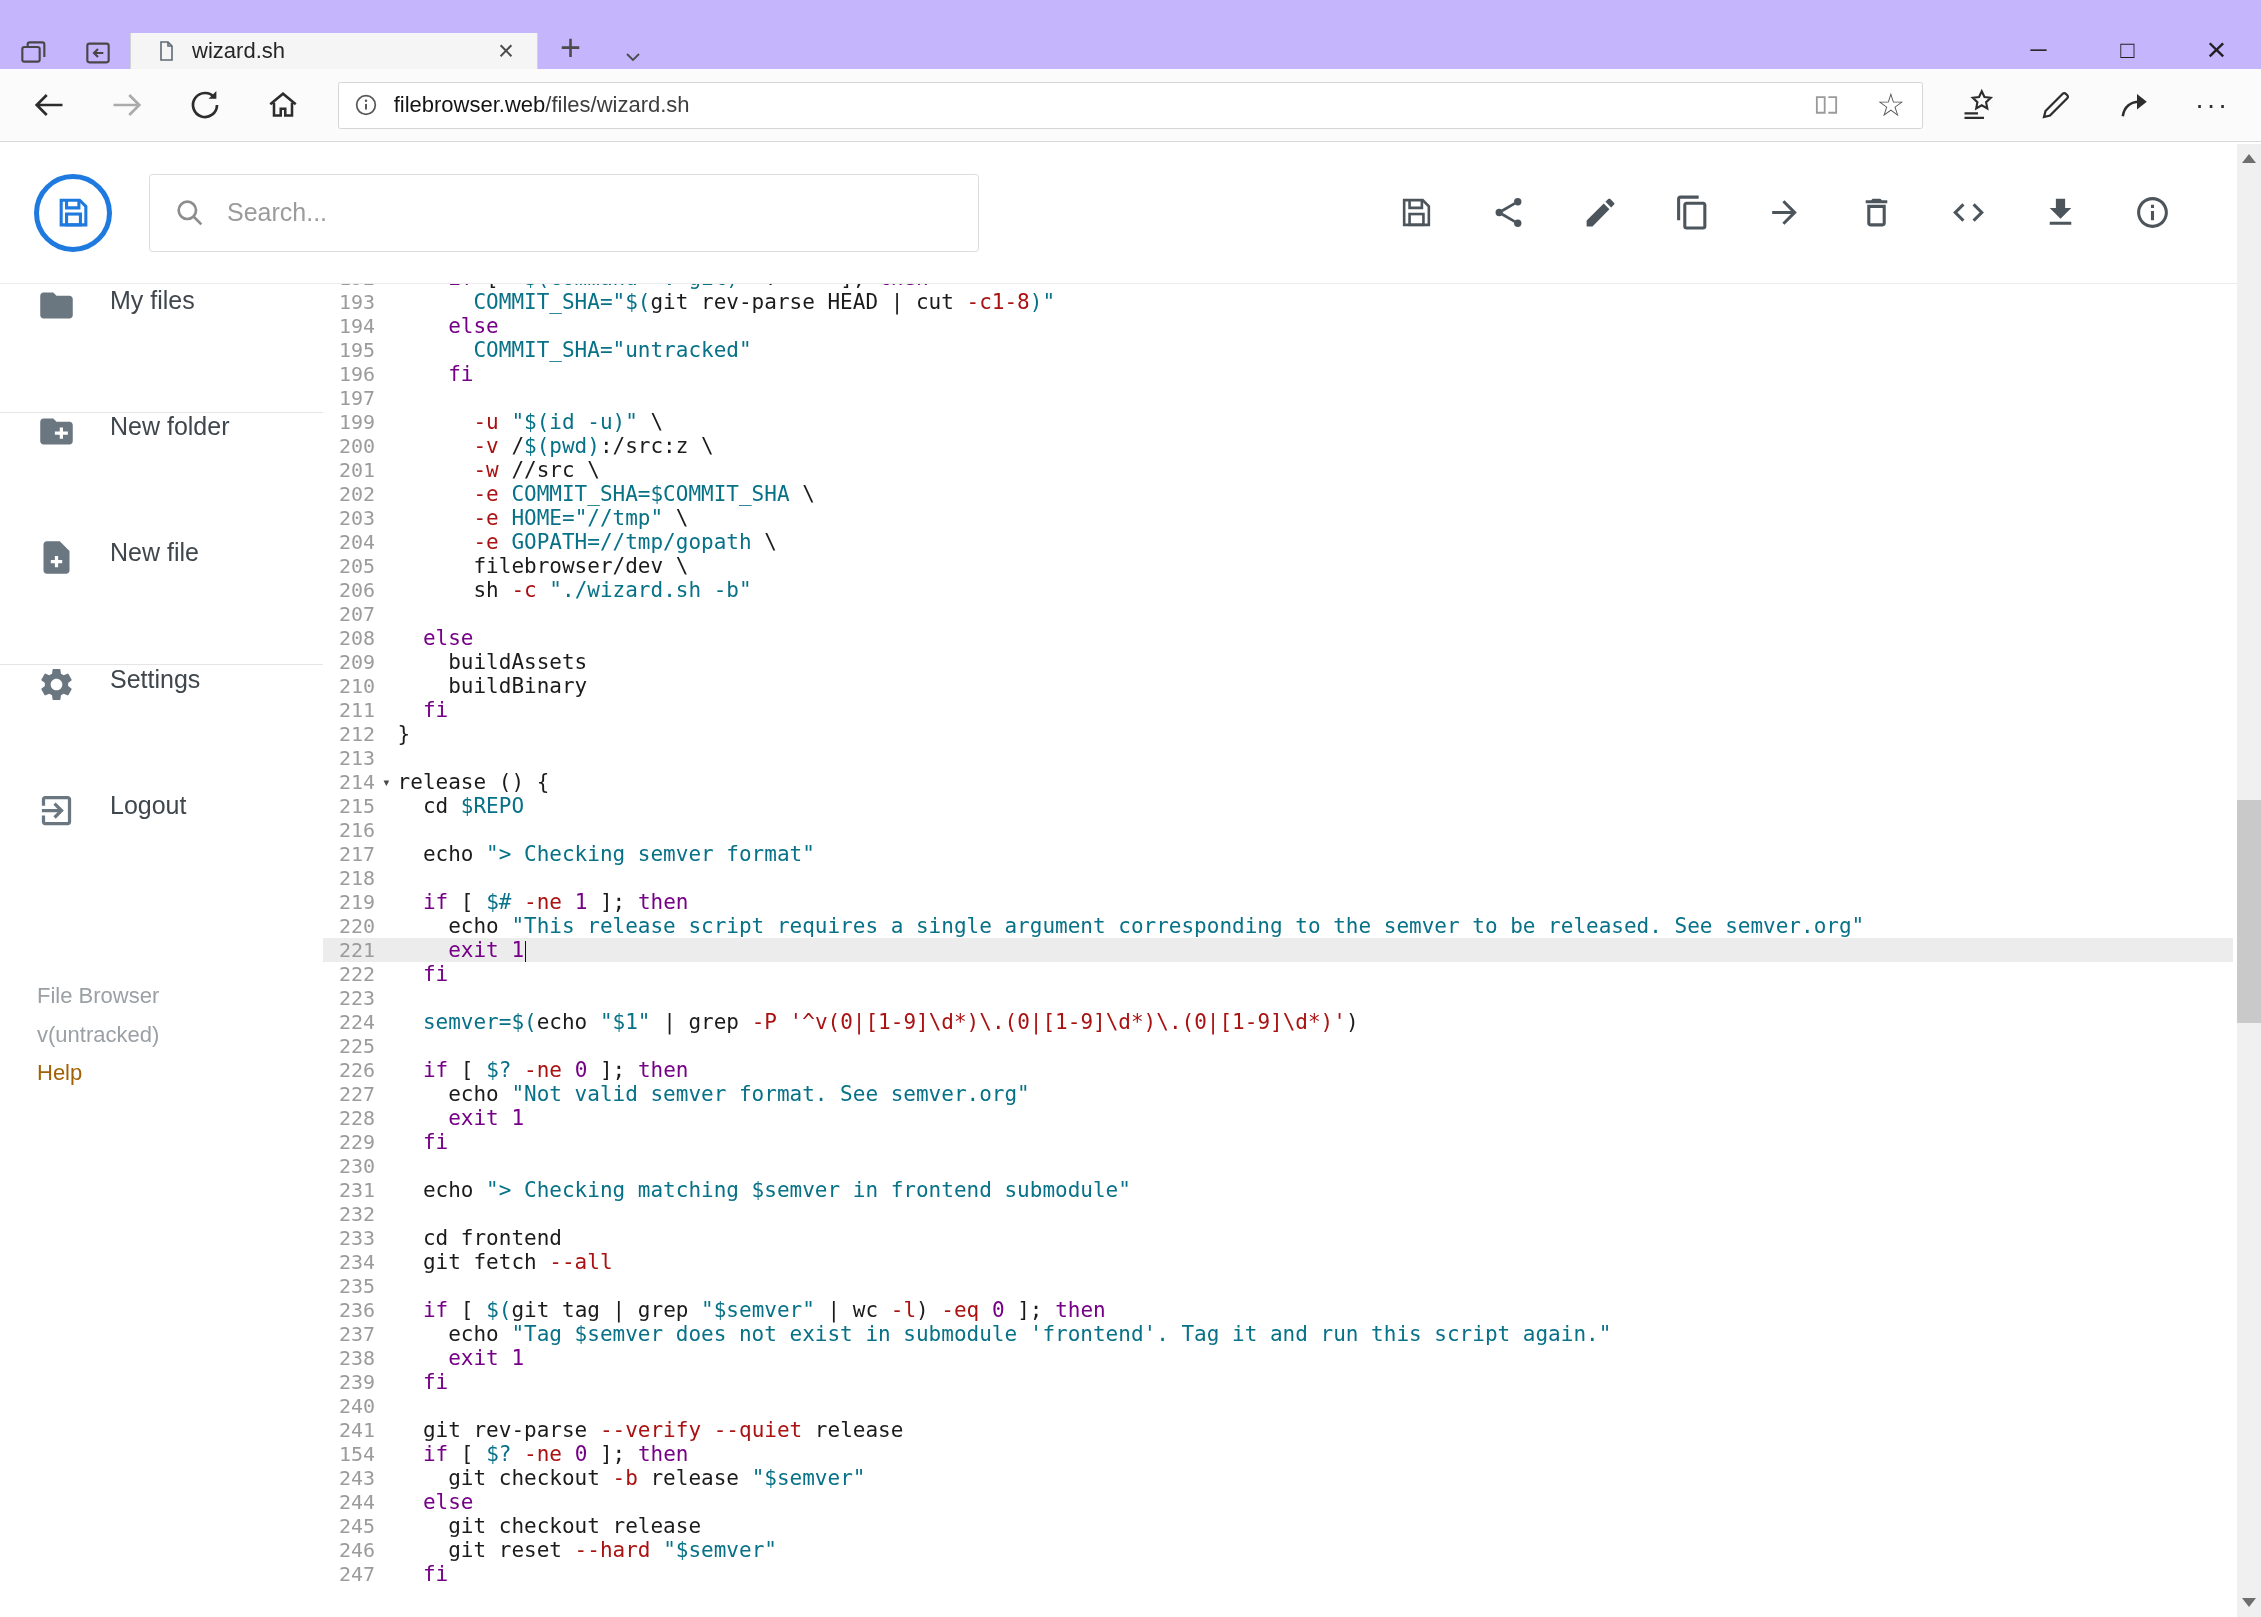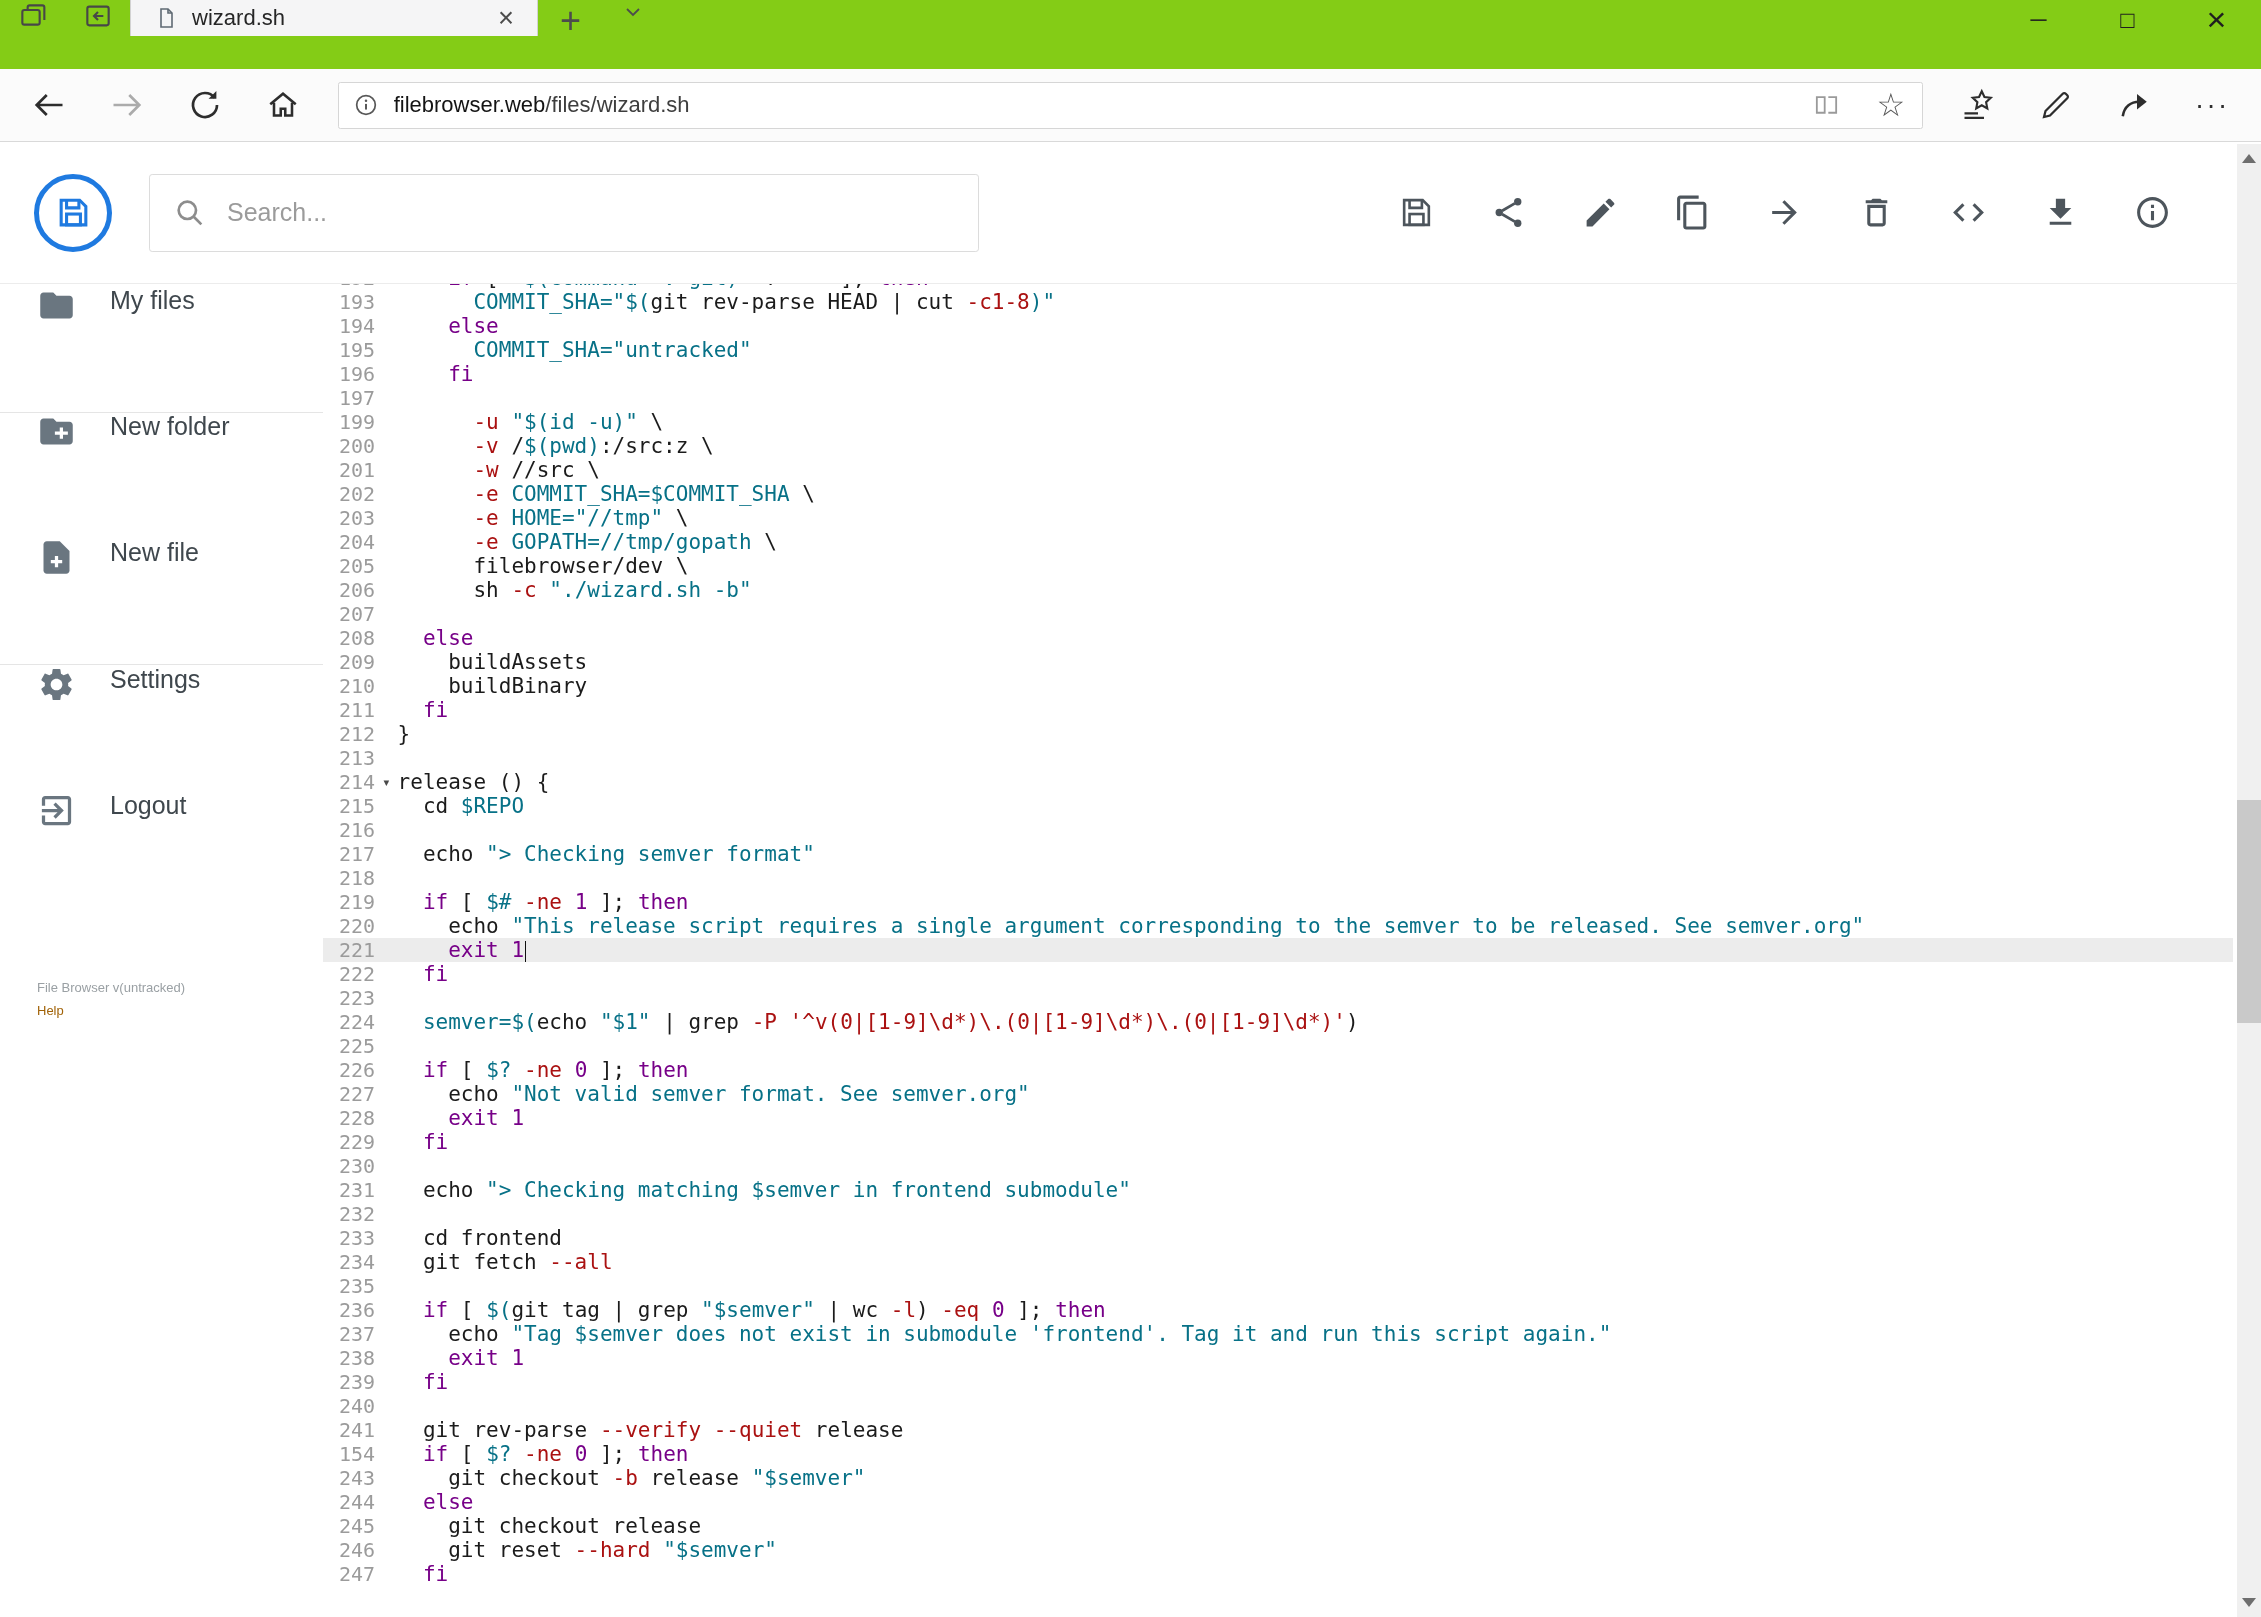--- a/index.html
+++ b/index.html
@@ -1,21 +1,21 @@
 <!DOCTYPE html>
 <html style="--tok-p: #1b1b1b; --tok-k: #770088; --tok-s: #077187; --tok-v: #077187; --tok-a: #aa1111; --tok-n: #770088; --tok-r: #aa1111; --brand: #1f7ae0; --active-line: #ececec;font-size:13px"><head>
 <meta charset="utf-8">
 <style>
   * { margin:0; padding:0; box-sizing:border-box; }
   html,body { background:#888; }
   body { font-family:"Liberation Sans", sans-serif; }
   #root { position:relative; width:2261px; height:1617px; background:#fff; overflow:hidden; }
 
   
-  .tabbar { height:69px; background:#84cc16; display:flex; align-items:flex-start; }
+  .tabbar { height:69px; background:#c4b5fd; display:flex; align-items:flex-end; }
   .tbtn { width:65px; display:flex; align-items:center; justify-content:center; color:#474747; }
   .tbtn svg { width:32px; height:32px; }
   .tab { width:408px; background:#f5f5f6; border-left:0.8px solid #d2d2d2; border-right:0.8px solid #d2d2d2;
          display:flex; align-items:center; gap:14.5px; padding:0 13px 0 22.6px; }
   .favicon svg { width:24px; height:24px; display:block; }
   .tab-title { flex:1; font-size:22px; color:#262626; white-space:nowrap; overflow:hidden; }
   .tab-close { width:36px; height:36px; display:flex; align-items:center; justify-content:center; font-size:27.4px; color:#4c4c4c; }
   .newtab { width:65px; display:flex; align-items:center; justify-content:center; font-size:36px; color:#4c4c4c; }
   .tablist { width:60px; display:flex; align-items:center; justify-content:center; color:#4c4c4c; }
   .tablist svg { width:24px; height:24px; }
@@ -51,21 +51,21 @@
   .tool { width:39px; height:39px; color:#4d555c; display:flex; align-items:center; justify-content:center; }
   .tool svg { width:37px; height:37px; }
 
   
   .app-body { display:flex; height:1332px; align-items:stretch; }
   .sidebar { width:323px; flex:none; padding-top:1.6px; }
   .side-item { height:126px; display:flex; gap:34px; padding:0 37px; }
   .side-item svg { width:39px; height:39px; color:#6a7680; flex:none; }
   .side-label { font-size:25px; color:#3f474d; }
   .side-divider { height:0.8px; background:#e5e5e5; }
-  .side-footer { margin-top:60px; padding:0 37px; font-size:13px; color:#9aa0a4; line-height:1.75; }
+  .side-footer { margin-top:60px; padding:0 37px; font-size:22px; color:#9aa0a4; line-height:1.75; }
   .side-footer .help { color:#a16207; }
 
   
   .editor { flex:1; overflow:hidden; font-family:"DejaVu Sans Mono", monospace; font-size:21px; line-height:24px; cursor:text; padding-right:28px; }
   .editor-inner { margin-top:-18px; }
   .cm-row { display:flex; height:24px; }
   .cm-row.active { background:var(--active-line,#ececec); }
   .cm-gutter { width:52px; flex:none; text-align:right; color:#9b9b9b; font-size:20px; }
   .cm-fold { width:22.6px; flex:none; text-align:center; color:#4a4a4a; font-size:14.5px; }
   .cm-code { white-space:pre; flex:1; color:var(--tok-p,#1b1b1b); }

